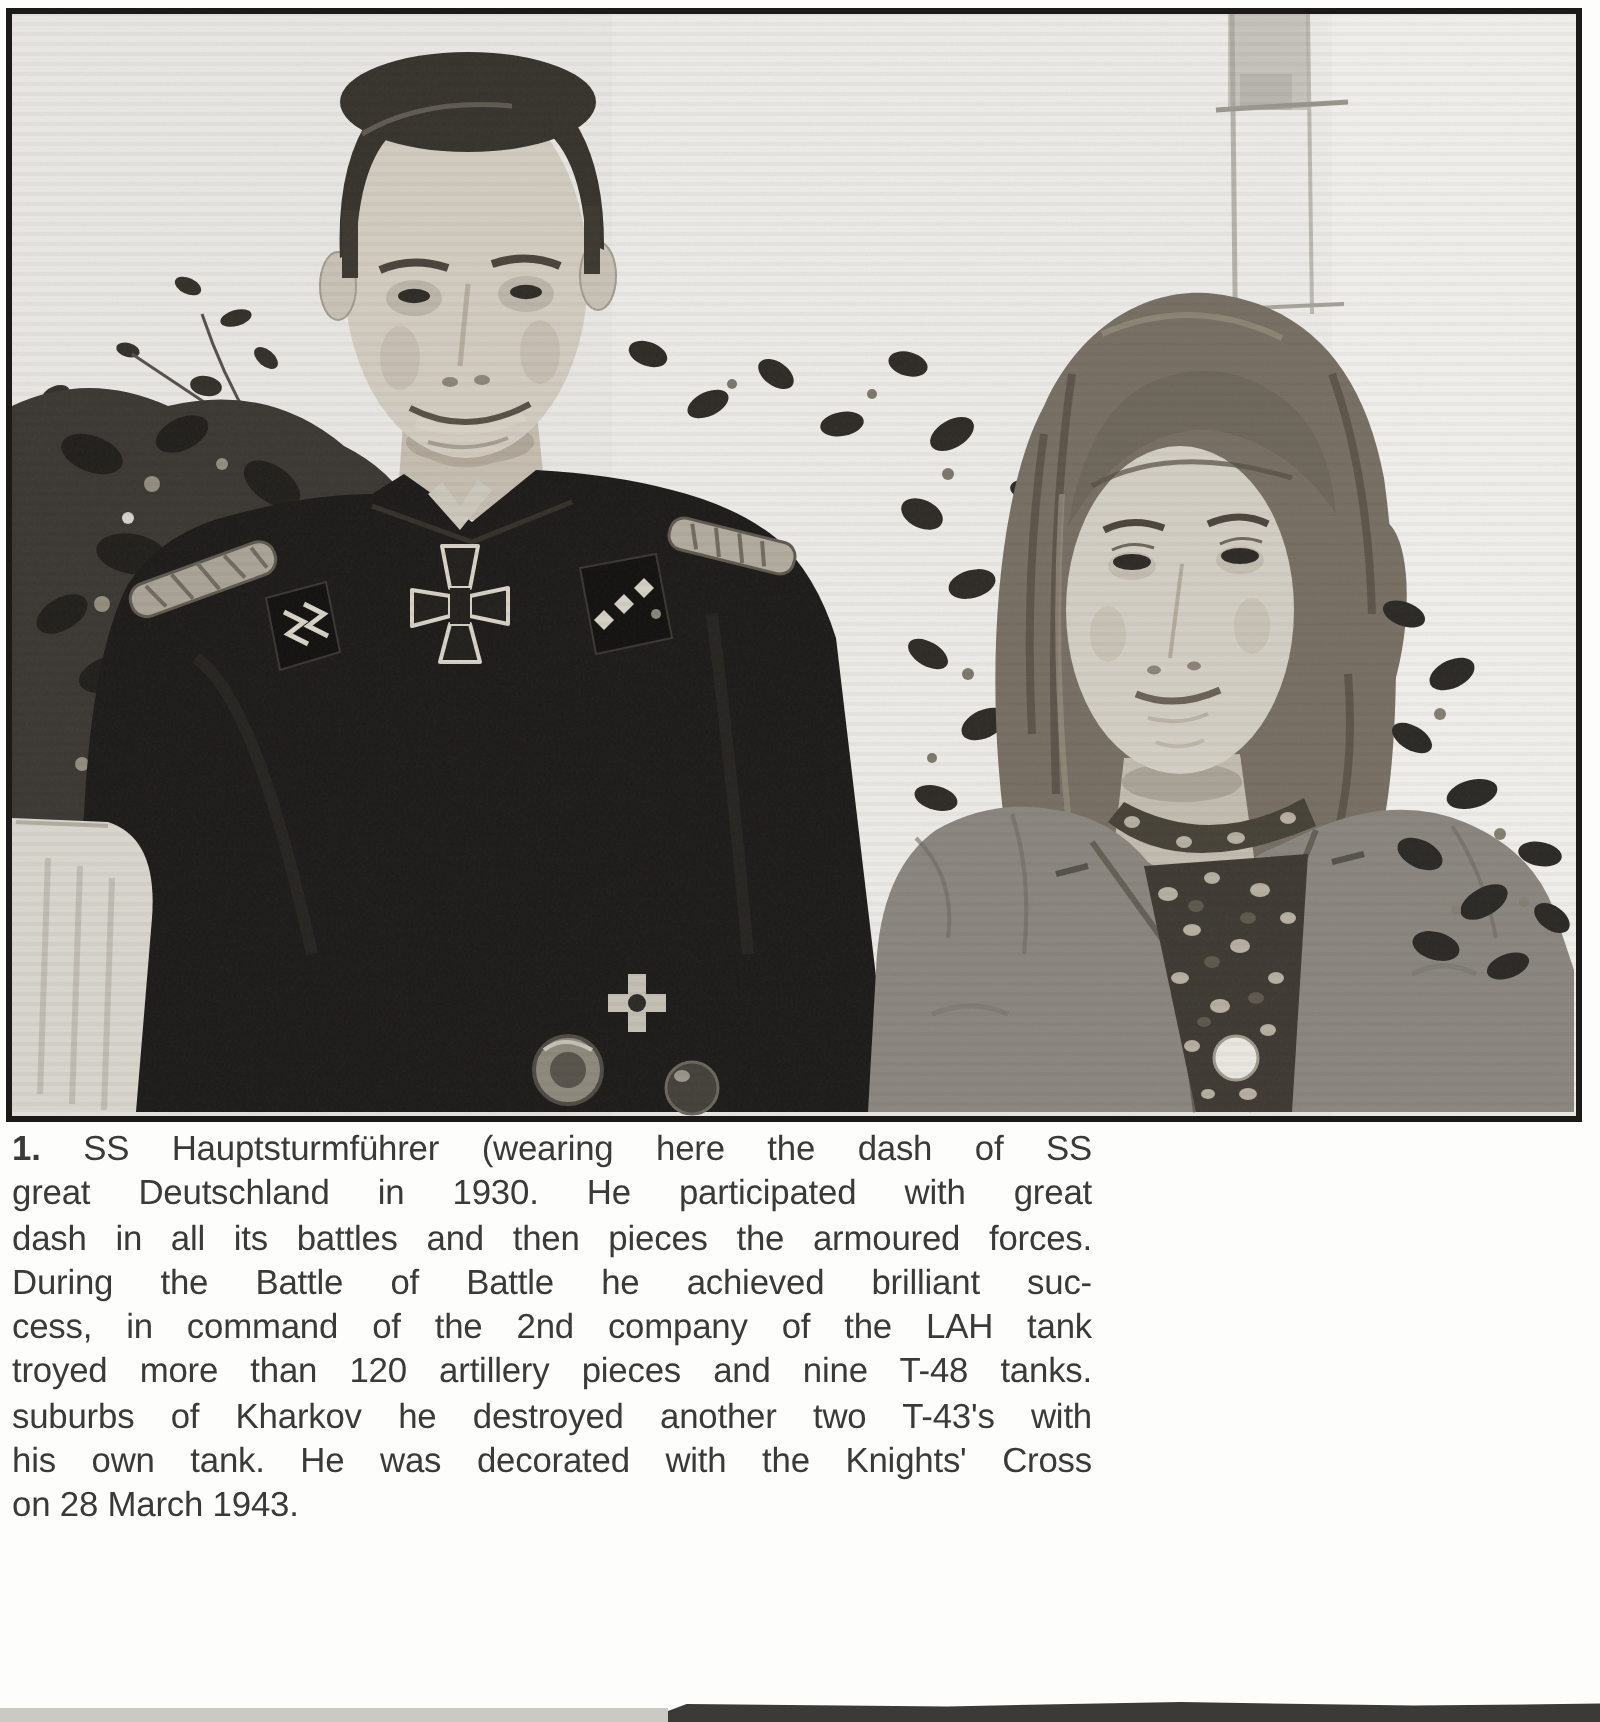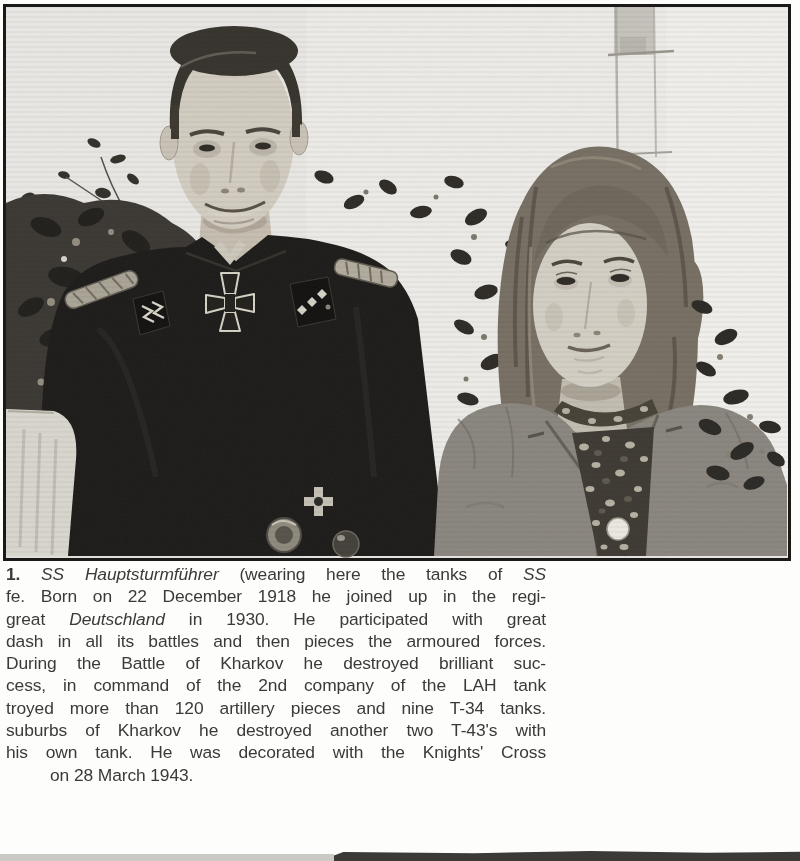--- a/index.html
+++ b/index.html
@@ -17,22 +17,22 @@
     content:"";position:absolute;inset:0;pointer-events:none;
     background:repeating-linear-gradient(0deg, rgba(20,20,18,.035) 0 2px, rgba(255,255,255,0) 2px 5px);
   }
   .photo-frame svg{display:block;width:782px;height:551px;}
   
   .caption{
     position:absolute;left:6px;top:563px;width:540px;
     font-size:17.4px;line-height:22.3px;color:#3a3a3a;letter-spacing:-0.1px;
   }
   .cap-line{text-align:justify;text-align-last:justify;white-space:normal;}
-  .cap-line.last{text-align-last:left;margin-left:44px;}
-  .cap-line .it{font-style:italic;}
+  .cap-line.last{text-align-last:left;}
+  .cap-line .it{}
   .cap-line .bd{font-weight:bold;}
   
   .strip-light{
     position:absolute;left:0;top:854px;width:334px;height:7px;
     background:#cbc9c4;
   }
   .strip-dark{
     position:absolute;left:334px;top:851px;width:466px;height:10px;
     background:#3c3a36;
     clip-path:polygon(0 45%,2% 10%,30% 22%,55% 0,80% 18%,100% 8%,100% 100%,0 100%);
@@ -333,26 +333,25 @@
             <circle cx="756" cy="444" r="2.5"></circle>
         </g>
       </g>
     </g>
 
     <rect x="0" y="0" width="782" height="551" filter="url(#grain)" opacity="0.55"></rect>
   </svg>
 </div>
 
 <div class="caption">
-    <div class="cap-line"><span class="bd">1. </span><span class="it">SS Hauptsturmführer</span><span> (wearing here the tanks of </span><span class="it">SS</span></div>
-    <div class="cap-line"><span>fe. Born on 22 December 1918 he joined up in the regi-</span></div>
+    <div class="cap-line"><span class="bd">1. </span><span class="it">SS Hauptsturmführer</span><span> (wearing here the dash of </span><span class="it">SS</span></div>
     <div class="cap-line"><span>great </span><span class="it">Deutschland</span><span> in 1930. He participated with great</span></div>
     <div class="cap-line"><span>dash in all its battles and then pieces the armoured forces.</span></div>
-    <div class="cap-line"><span>During the Battle of Kharkov he destroyed brilliant suc-</span></div>
+    <div class="cap-line"><span>During the Battle of Battle he achieved brilliant suc-</span></div>
     <div class="cap-line"><span>cess, in command of the 2nd company of the LAH tank</span></div>
-    <div class="cap-line"><span>troyed more than 120 artillery pieces and nine T-34 tanks.</span></div>
+    <div class="cap-line"><span>troyed more than 120 artillery pieces and nine T-48 tanks.</span></div>
     <div class="cap-line"><span>suburbs of Kharkov he destroyed another two T-43's with</span></div>
     <div class="cap-line"><span>his own tank. He was decorated with the Knights' Cross</span></div>
     <div class="cap-line last"><span>on 28 March 1943.</span></div>
   </div>
 
 <div class="strip-light"></div>
 <div class="strip-dark"></div>
 
 </body></html>

